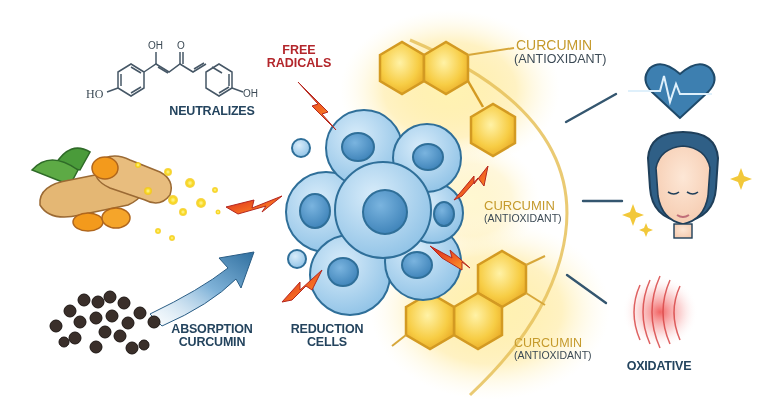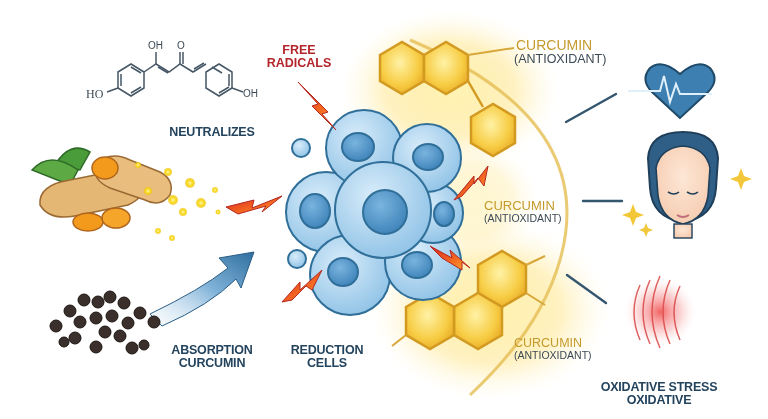--- a/index.html
+++ b/index.html
@@ -1,19 +1,19 @@
 <!DOCTYPE html>
 <html><head>
 <meta charset="utf-8">
 <style>
   html,body{margin:0;padding:0;background:#ffffff;}
   body{width:768px;height:419px;position:relative;overflow:hidden;font-family:"Liberation Sans",sans-serif;}
   .abs{position:absolute;}
   svg{position:absolute;left:0;top:0;}
-  .lbl-dark{color:#24445e;font-weight:bold;font-family:"Liberation Sans",sans-serif;text-align:center;line-height:1.05;letter-spacing:-0.2px;margin-top:21px;}
+  .lbl-dark{color:#24445e;font-weight:bold;font-family:"Liberation Sans",sans-serif;text-align:center;line-height:1.05;letter-spacing:-0.2px;}
   .lbl-red{color:#b3262b;font-weight:bold;font-family:"Liberation Sans",sans-serif;text-align:center;line-height:1.05;}
   .lbl-gold{color:#c59a2c;font-weight:normal;font-family:"Liberation Sans",sans-serif;line-height:1.05;}
   .lbl-sub{color:#3c4a55;font-family:"Liberation Sans",sans-serif;line-height:1.1;}
 </style>
 </head>
 <body>
 
 <svg width="768" height="419" viewBox="0 0 768 419">
   <defs>
     <radialGradient id="gold-glow" cx="50%" cy="50%" r="50%">
@@ -243,15 +243,14 @@
   <div>ABSORPTION</div>
   <div>CURCUMIN</div>
 </div>
 
 <div class="abs lbl-dark" style="left:289px;top:323px;width:76px;font-size:12.5px;">
   <div>REDUCTION</div>
   <div>CELLS</div>
 </div>
 
 <div class="abs lbl-dark" style="left:592px;top:360px;width:134px;font-size:12.5px;">
-  <div>OXIDATIVE STRESS</div>
   <div>OXIDATIVE</div>
 </div>
 
 </body></html>

